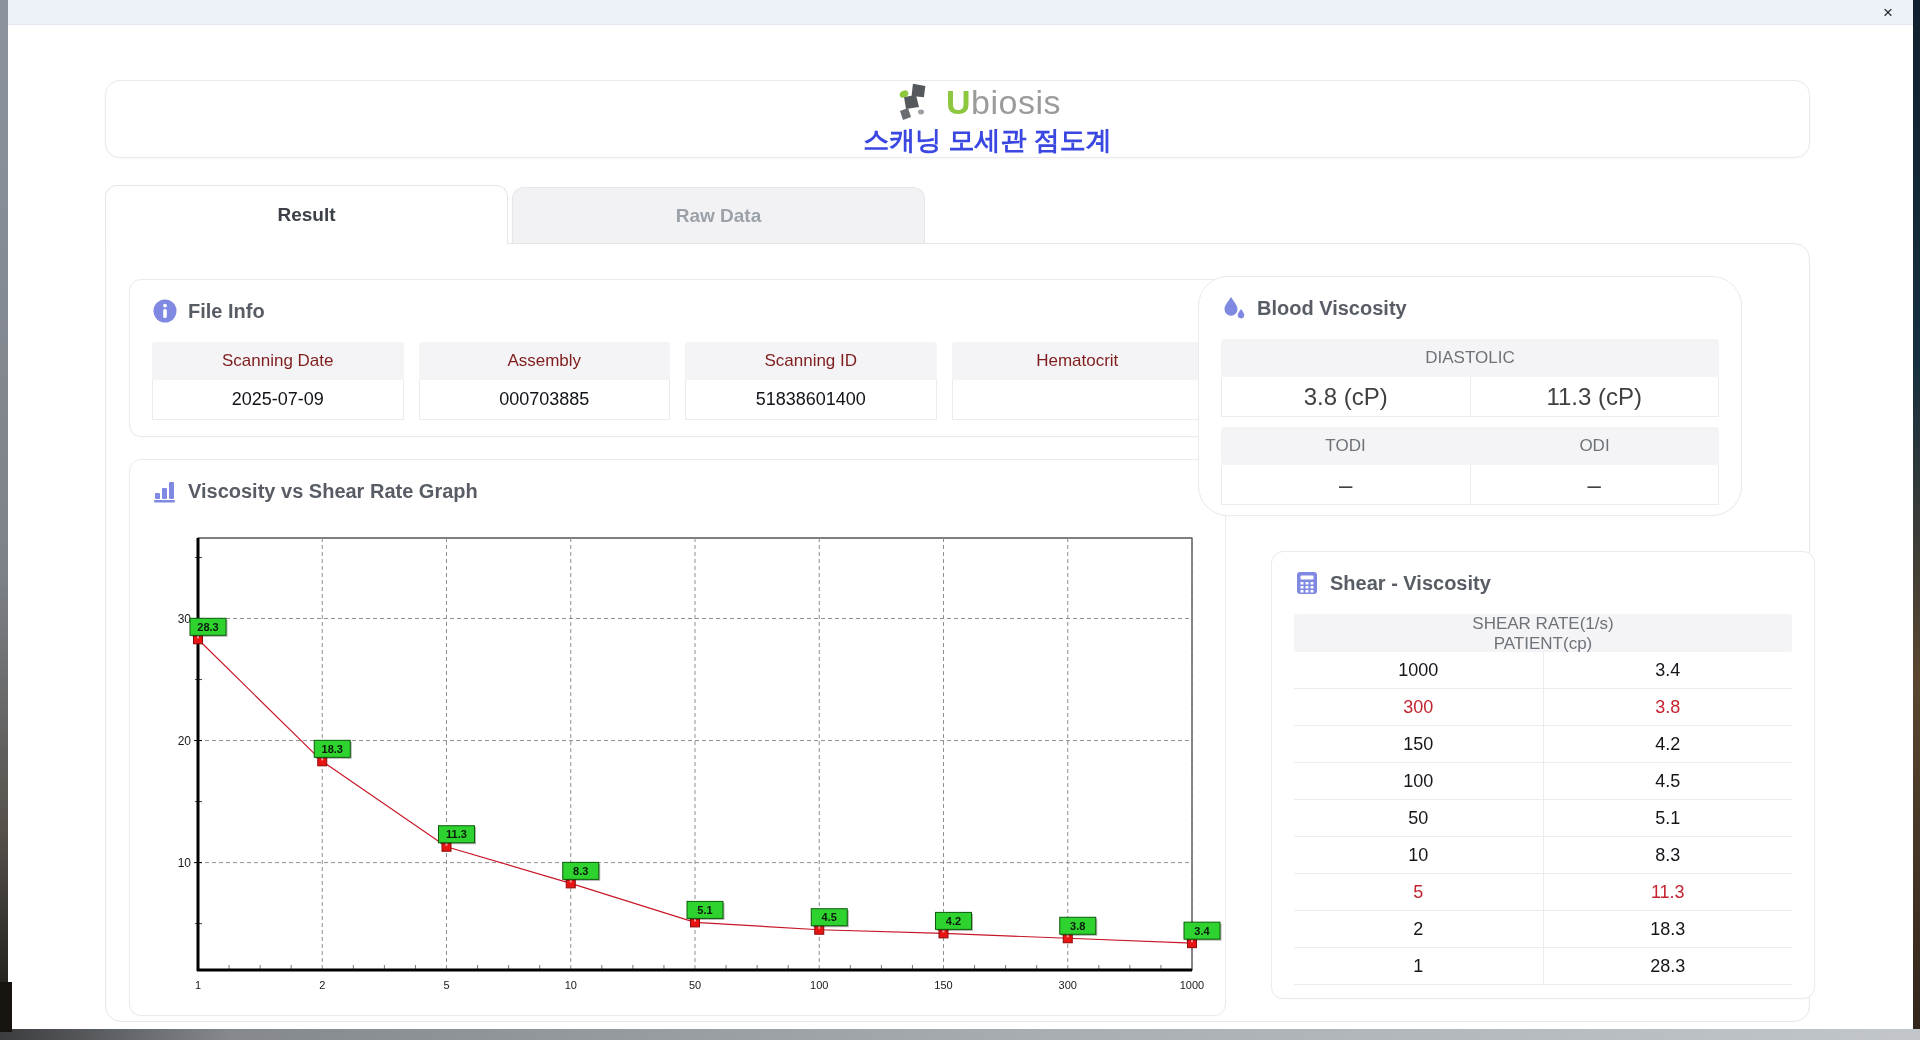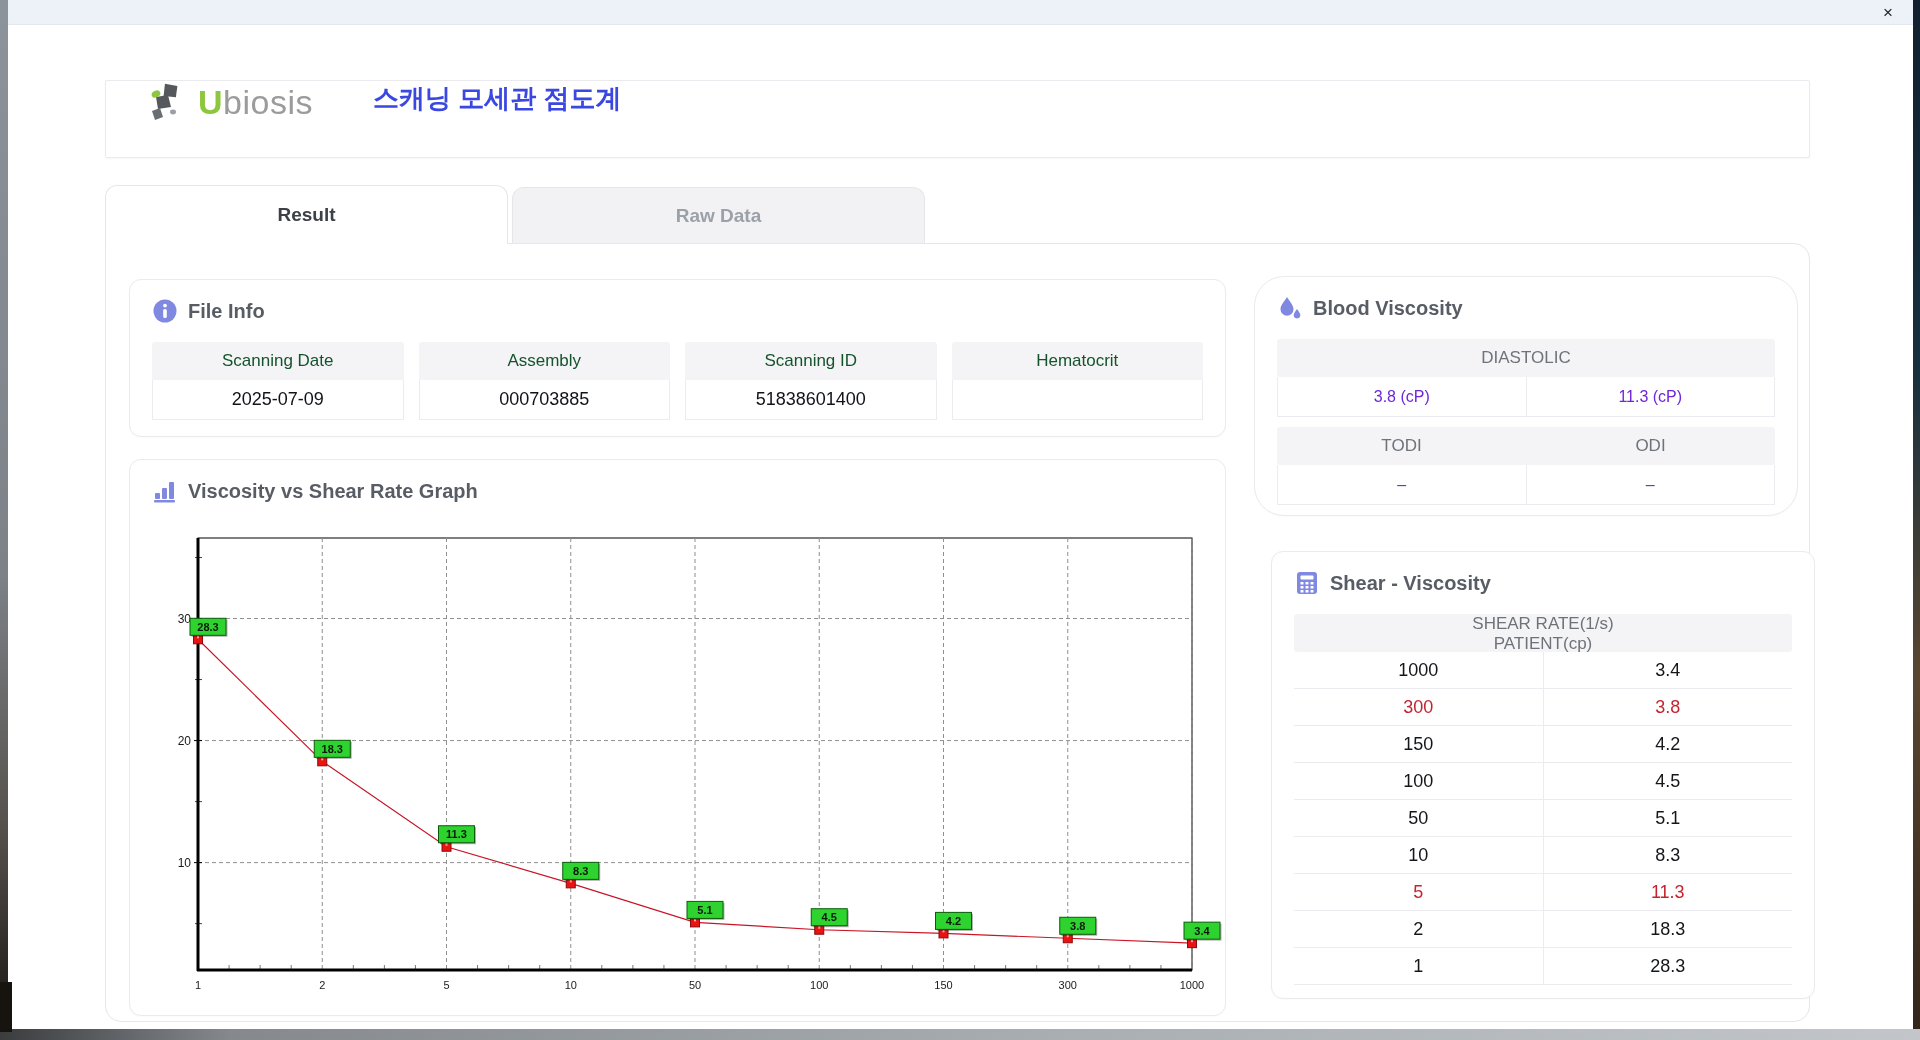--- a/index.html
+++ b/index.html
@@ -16,22 +16,22 @@
     background:linear-gradient(to right, #3a3c3e 0%, #85898e 12%, #a9aeb3 55%, #c2c6ca 100%); }
   .corner-dark { position:absolute; left:0; bottom:8px; width:12px; height:50px; background:#17140f; }
 
   .titlebar { position:absolute; left:8px; top:0; width:1905px; height:25px;
     background:#edf1f8; border-bottom:1px solid #e3e8f0; }
   .close-btn { position:absolute; right:14px; top:2px; width:22px; height:22px; border:none;
     background:transparent; font-size:17px; color:#22262c; cursor:pointer; line-height:20px; }
 
   
   .header-card { position:absolute; left:105px; top:80px; width:1705px; height:78px;
-    background:#fff; border:1px solid #e9e9ee; border-radius:2px;
-    display:flex; align-items:flex-start; box-shadow:0 1px 2px rgba(0,0,0,0.03); }
+    background:#fff; border:1px solid #e9e9ee; border-radius:15px;
+    display:flex; align-items:center; box-shadow:0 1px 2px rgba(0,0,0,0.03);flex-direction:column; }
   .logo { display:flex; align-items:center; margin-left:42px; }
   .logo-mark { width:46px; height:42px; margin-right:4px; }
   .logo-text { font-size:34px; letter-spacing:0.5px; }
   .logo-text .u { color:#8cc73e; font-weight:bold; }
   .logo-text .rest { color:#9b9b9b; }
   .app-title { margin-left:60px; font-size:26px; font-weight:bold; color:#3a47e0; }
 
   
   .tab { position:absolute; top:185px; height:59px; border:1px solid #e5e5ea;
     border-bottom:none; border-radius:12px 12px 0 0; font-size:19px; font-weight:bold;
@@ -41,43 +41,43 @@
 
   
   .panel { position:absolute; left:105px; top:243px; width:1705px; height:779px;
     background:#fff; border:1px solid #e7e7eb; border-radius:0 16px 16px 16px; z-index:2; }
   .tab-patch { position:absolute; left:106px; top:242px; width:401px; height:3px; background:#fff; z-index:4; }
 
   .card { position:absolute; background:#fff; border:1px solid #eaeaef; border-radius:12px;
     box-shadow:0 1px 2px rgba(0,0,0,0.02); }
   .card-fileinfo { left:23px; top:35px; width:1097px; height:158px; }
   .card-graph    { left:23px; top:215px; width:1097px; height:557px; }
-  .card-blood    { left:1148px; top:32px; width:544px; height:240px;border-radius:30px; }
+  .card-blood    { left:1092px; top:32px; width:544px; height:240px;border-radius:30px; }
   .card-shear    { left:1148px; top:307px; width:544px; height:448px;margin-left:17px; }
 
   .card-title-row { display:flex; align-items:center; padding:18px 0 0 22px; }
   .card-title { font-size:20px; font-weight:bold; color:#585d65; margin-left:10px; }
   .sec-icon { width:26px; height:26px; flex:0 0 auto; }
 
   
   .fi-fields { position:absolute; left:22px; right:22px; top:62px; display:flex; gap:15px; }
   .fi-box { flex:1; }
-  .fi-label { height:38px; background:#f4f4f6; color:#14532d; font-size:17px;
+  .fi-label { height:38px; background:#f4f4f6; color:#7f1d1d; font-size:17px;
     display:flex; align-items:center; justify-content:center; border-radius:3px 3px 0 0; }
   .fi-value { height:40px; background:#fff; border:1px solid #ececf0; border-top:none;
     color:#101318; font-size:18px; display:flex; align-items:center; justify-content:center; }
 
   
   .bv-table { position:absolute; left:22px; right:22px; top:62px; }
   .bv-head { display:flex; height:38px; background:#f4f4f6; border-radius:3px; }
   .bv-head div { flex:1; display:flex; align-items:center; justify-content:center;
     color:#6e737a; font-size:17px; }
   .bv-vals { display:flex; height:40px; margin-bottom:10px; }
   .bv-vals div { flex:1; display:flex; align-items:center; justify-content:center;
-    border:1px solid #ececf0; border-top:none; color:#6d28d9; font-size:16px; }
+    border:1px solid #ececf0; border-top:none; color:#404040; font-size:24px; }
   .bv-vals div + div { border-left:none; }
 
   
   .sv-table { position:absolute; left:22px; right:22px; top:62px; }
   .sv-head { display:flex; height:38px; background:#f4f4f6; border-radius:3px;flex-direction:column; }
   .sv-head div { flex:1; display:flex; align-items:center; justify-content:center;
     color:#6e737a; font-size:17px; }
   .sv-row { display:flex; height:37px; border-bottom:1px solid #ececf0; }
   .sv-row div { flex:1; display:flex; align-items:center; justify-content:center;
     color:#14161a; font-size:18px; }

